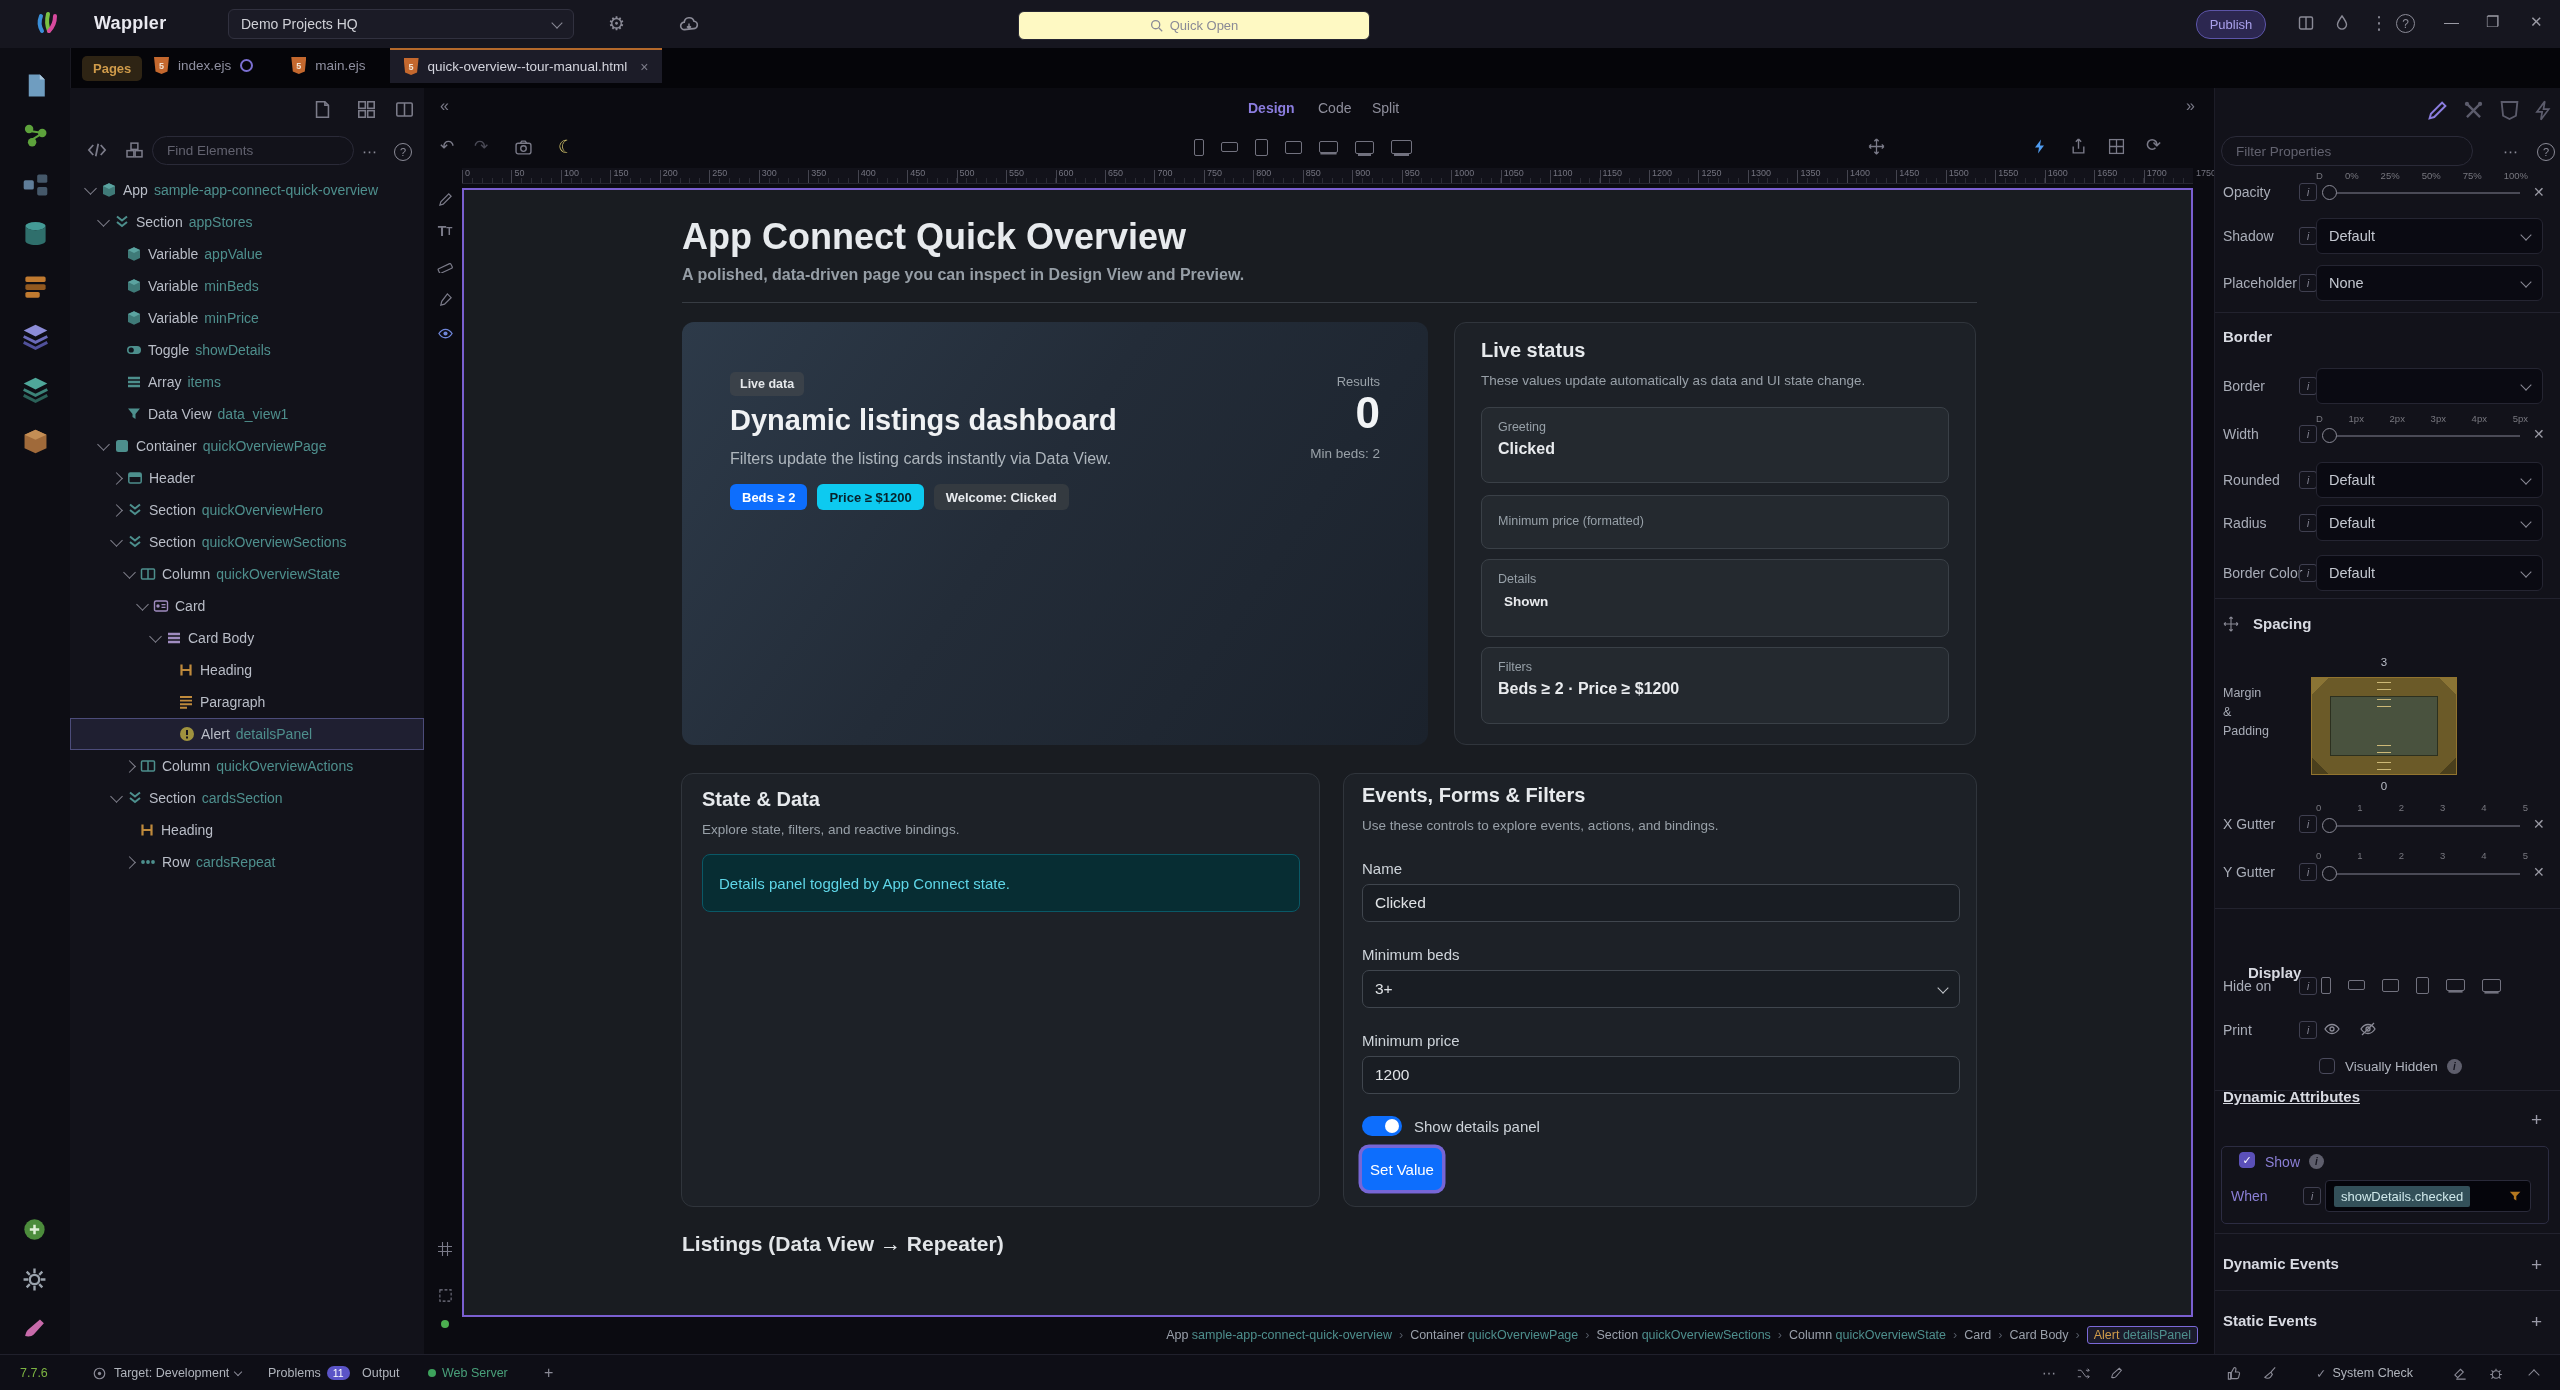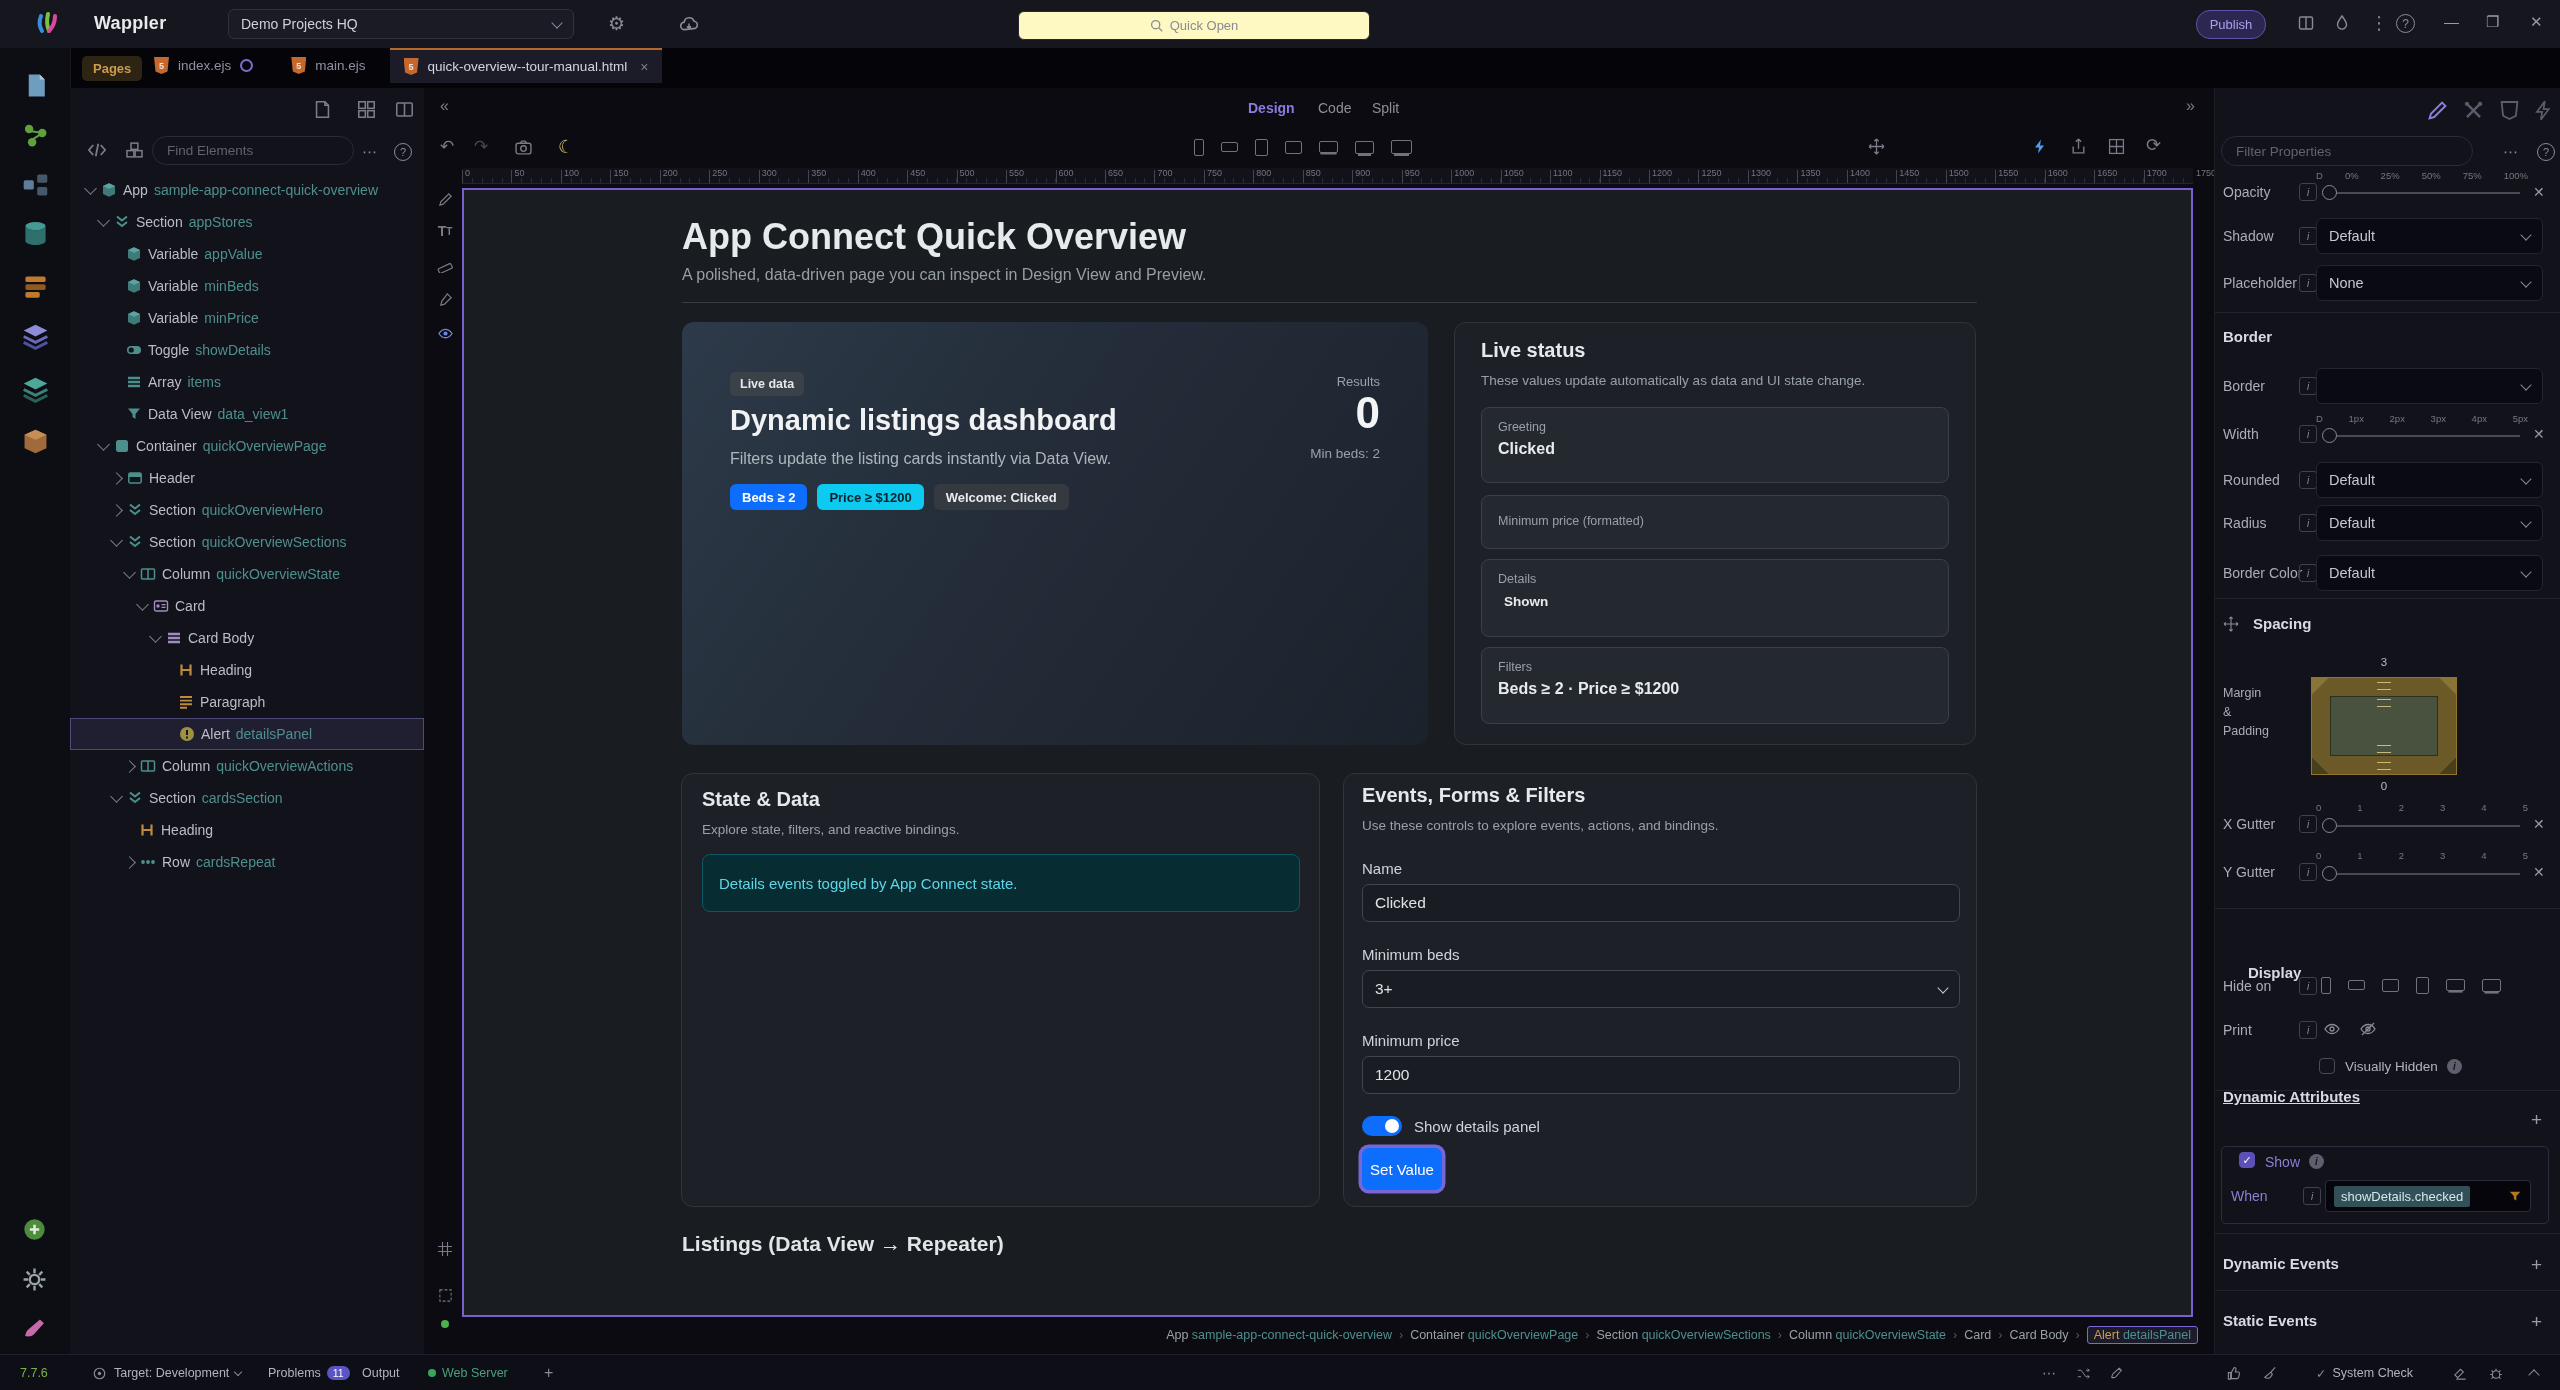--- a/index.html
+++ b/index.html
@@ -697,21 +697,21 @@
   </span>
   <span class="abs minibar-ico" style="top:1196px;">
     <svg width="15" height="15" viewBox="0 0 16 16">
         <rect x="2" y="2" width="12" height="12" stroke="#7a7a88" fill="none" stroke-width="1.1" stroke-dasharray="3 2"></rect>
       </svg>
   </span>
   <span class="abs" style="left:17px;top:1232px;width:8px;height:8px;border-radius:50%;background:#4caf50;"></span>
 
   <div class="abs" id="page">
     <div class="abs pg-h1" style="left:218px;top:26px;">App Connect Quick Overview</div>
-    <div class="abs pg-sub" style="left:218px;top:76px;">A polished, data-driven page you can inspect in Design View and Preview.</div>
+    <div class="abs pg-sub" style="left:218px;top:76px;font-weight:bold;">A polished, data-driven page you can inspect in Design View and Preview.</div>
     <div class="abs pg-hr" style="left:218px;top:112px;width:1295px;"></div>
 
     <div class="abs card" id="hero" style="left:218px;top:132px;width:746px;height:423px;">
       <span class="abs hero-badge" style="left:48px;top:50px;">Live data</span>
       <div class="abs hero-h2" style="left:48px;top:82px;">Dynamic listings dashboard</div>
       <div class="abs hero-p" style="left:48px;top:128px;">Filters update the listing cards instantly via Data View.</div>
       <div class="abs" id="hero-chips" style="left:48px;top:162px;"><span class="chip primary">Beds ≥ 2</span><span class="chip info">Price ≥ $1200</span><span class="chip dark">Welcome: Clicked</span></div>
       <div class="abs hero-r-label" style="right:48px;top:52px;">Results</div>
       <div class="abs hero-r-value" style="right:48px;top:66px;">0</div>
       <div class="abs hero-r-label" style="right:48px;top:124px;font-size:13.5px;">Min beds: 2</div>
@@ -736,21 +736,21 @@
             <div class="ls-label" style="position: absolute; left: 16px; top: 12px;">Filters</div>
             <div class="ls-value" style="position: absolute; left: 16px; top: 32px;">Beds ≥ 2 · Price ≥ $1200</div>
           </div>
         </div>
     </div>
 
     <div class="abs card" style="left:217px;top:583px;width:639px;height:434px;">
       <div class="abs card-h5" style="left:20px;top:14px;">State &amp; Data</div>
       <div class="abs card-p" style="left:20px;top:48px;">Explore state, filters, and reactive bindings.</div>
       <div class="abs alert-teal" style="left:20px;top:80px;width:598px;height:58px;">
-        <span>Details events toggled by App Connect state.</span>
+        <span>Details panel toggled by App Connect state.</span>
       </div>
     </div>
 
     <div class="abs card" style="left:879px;top:583px;width:634px;height:434px;">
       <div class="abs card-h5" style="left:18px;top:10px;">Events, Forms &amp; Filters</div>
       <div class="abs card-p" style="left:18px;top:44px;">Use these controls to explore events, actions, and bindings.</div>
       <div class="abs fld-label" style="left:18px;top:86px;">Name</div>
       <input class="abs fld-input" style="left: 18px; top: 110px; width: 598px; height: 38px;" readonly="" value="Clicked">
       <div class="abs fld-label" style="left:18px;top:172px;">Minimum beds</div>
       <div class="abs fld-input" style="left:18px;top:196px;width:598px;height:38px;display:flex;align-items:center;">

